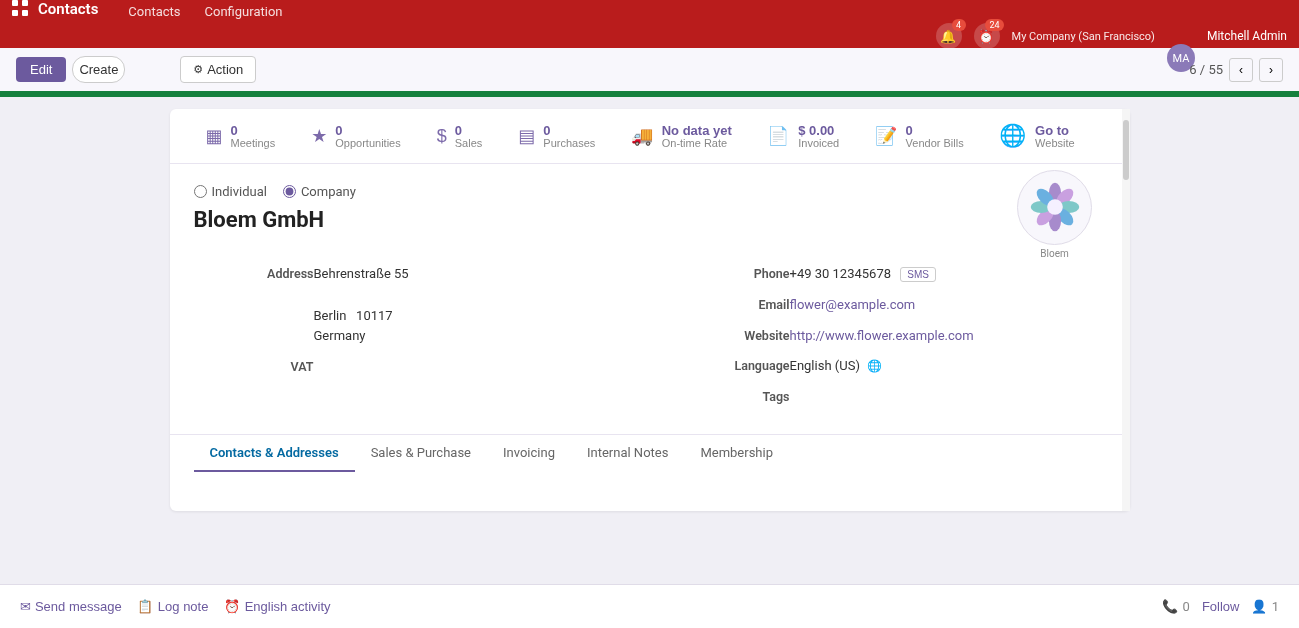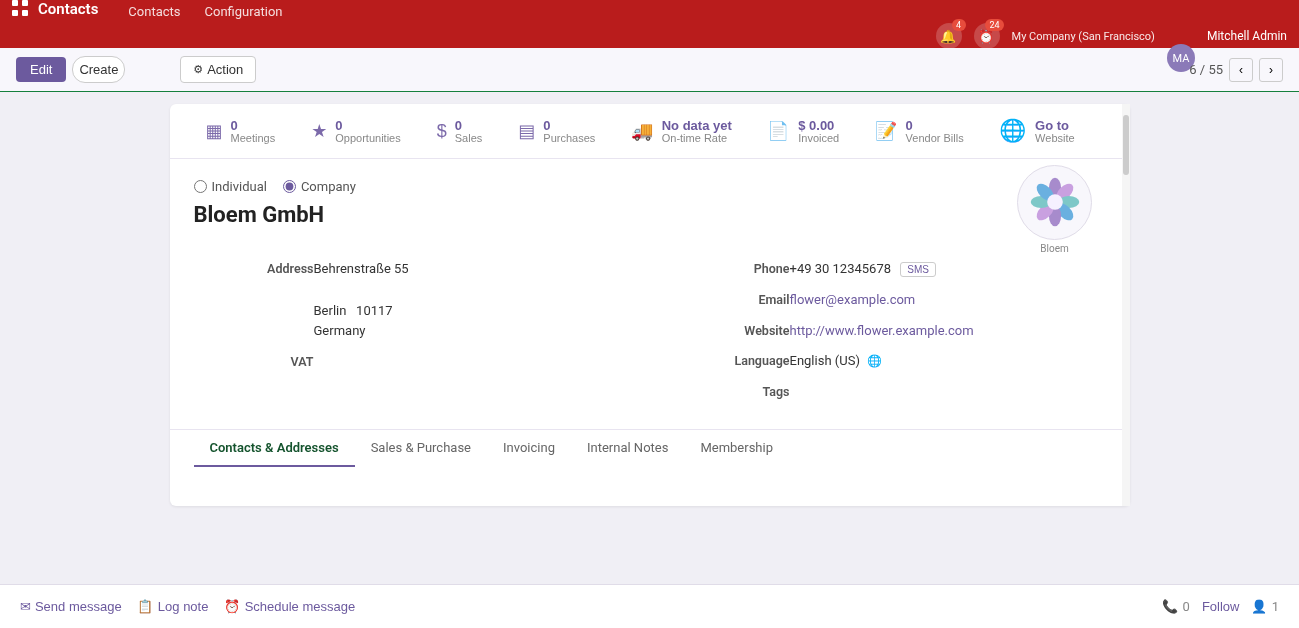--- a/index.html
+++ b/index.html
@@ -62,21 +62,21 @@
       margin-top: 44px;
     }
     .user-name { font-size: 12px; color: white; cursor: pointer; }
 
     
     .toolbar {
       background: #f8f7fc;
       padding: 8px 16px;
       display: flex;
       align-items: center;
-      border-bottom: 1px solid #15803d;
+      border-bottom: 6px solid #15803d;
     }
     .btn-edit {
       background: #6c5a9e;
       color: white;
       border: none;
       padding: 5px 14px;
       border-radius: 4px;
       cursor: pointer;
       font-size: 13px;
       margin-right: 6px;
@@ -203,21 +203,21 @@
     }
     .tab {
       padding: 10px 16px;
       cursor: pointer;
       font-size: 13px;
       color: #666;
       border-bottom: 2px solid transparent;
       margin-bottom: -1px;
     }
     .tab.active {
-      color: #14532d;
+      color: #0369a1;
       border-bottom: 2px solid #6c5a9e;
       font-weight: 600;
     }
 
     
     .chatter-bar {
       background: white;
       border-top: 1px solid #e0dce8;
       padding: 8px 20px;
       display: flex;
@@ -474,21 +474,21 @@
     <button class="chatter-btn">
       <span>✉</span>
       <span>Send message</span>
     </button>
     <button class="chatter-btn">
       <span>📋</span>
       <span>Log note</span>
     </button>
     <button class="chatter-btn">
       <span>⏰</span>
-      <span>Schedule message</span>
+      <span>English activity</span>
     </button>
   </div>
   <div class="chatter-right">
     <div class="chatter-count">
       <span>📞</span>
       <span>0</span>
     </div>
     <button class="chatter-btn">Follow</button>
     <div class="chatter-count">
       <span>👤</span>

